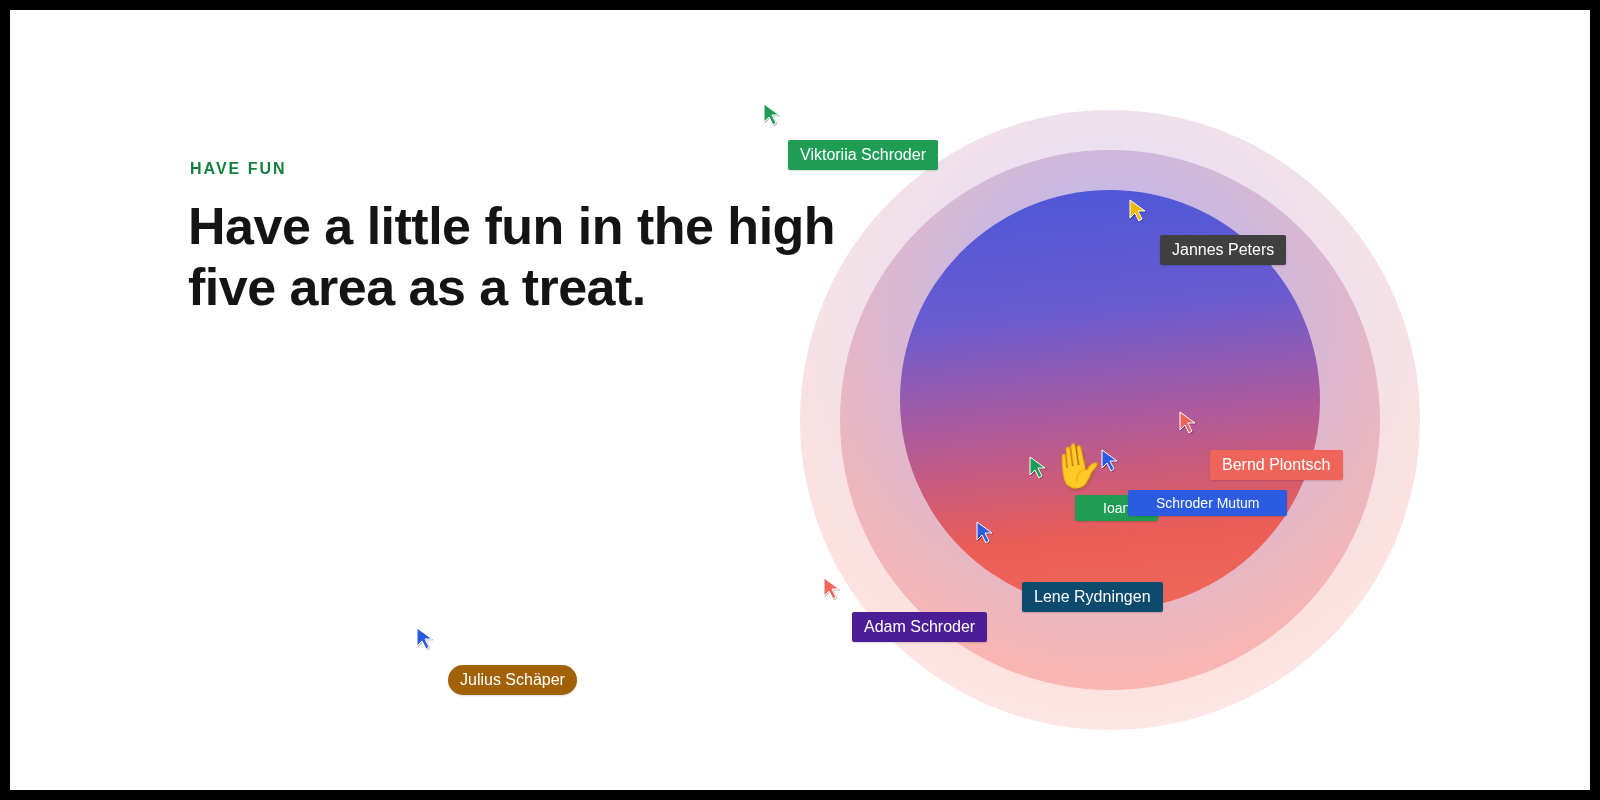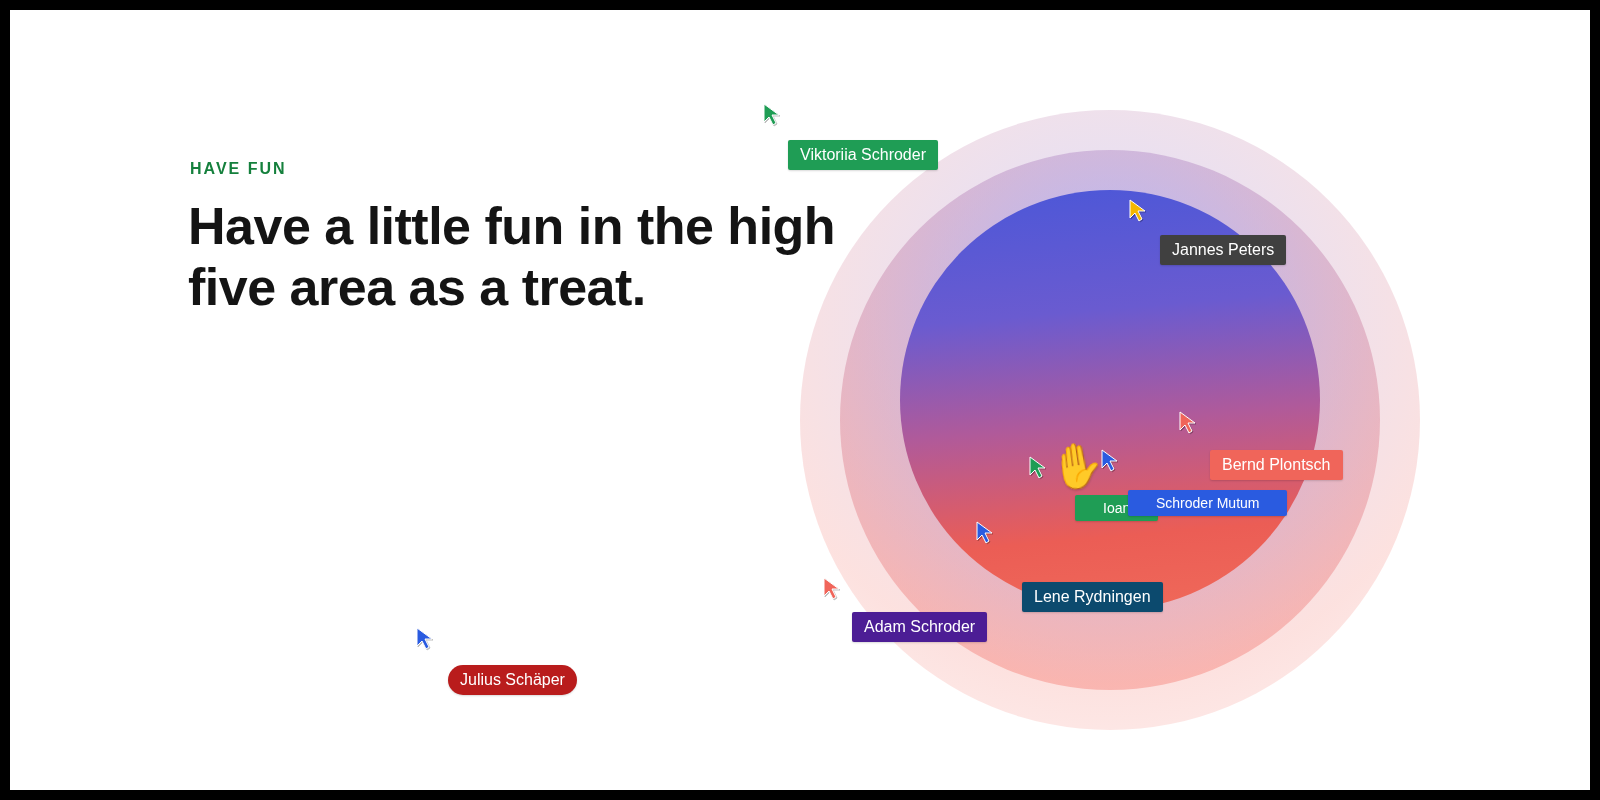--- a/index.html
+++ b/index.html
@@ -141,15 +141,15 @@
         <path d="M2 2 L2 20 L7 15 L11 23 L14 21 L10 13 L17 13 Z" fill="#f0655a" stroke="#fff" stroke-width="1"></path>
       </svg>
   </span>
   <span class="tag" style="left:842px; top:602px; background:#4c1d95;">Adam Schroder</span>
 
   <span class="cursor" style="left:405px; top:616px;">
     <svg width="20" height="24" viewBox="0 0 20 24">
         <path d="M2 2 L2 20 L7 15 L11 23 L14 21 L10 13 L17 13 Z" fill="#2a5be0" stroke="#fff" stroke-width="1"></path>
       </svg>
   </span>
-  <span class="tag" style="left:438px; top:655px; background:#b91c1c;border-radius:15px;">Julius Schäper</span>
+  <span class="tag" style="left:438px; top:655px; background:#a16207;border-radius:15px;">Julius Schäper</span>
 
 </div>
 
 </body></html>

